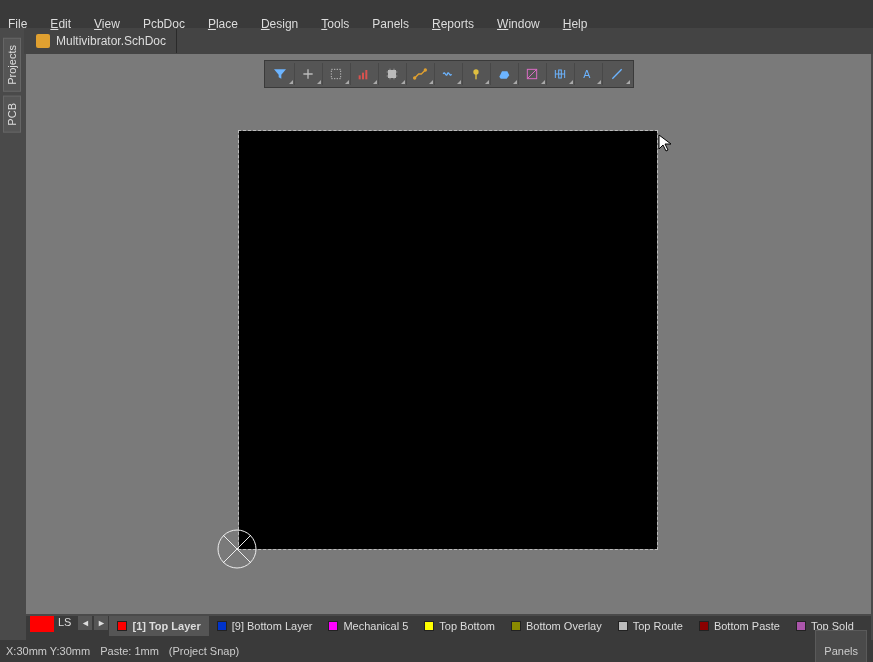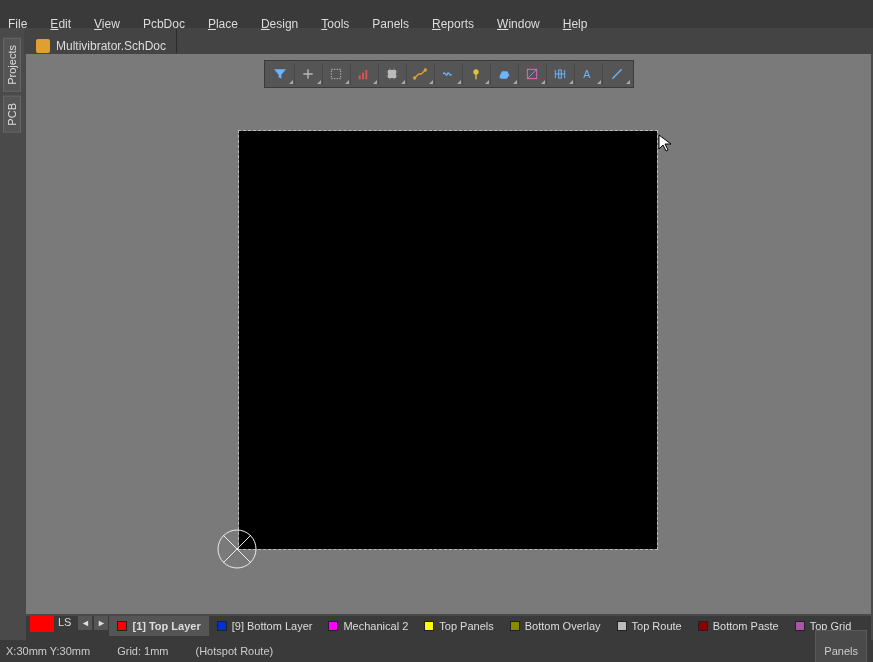--- a/index.html
+++ b/index.html
@@ -10,21 +10,21 @@
 .menu-left { display: flex; gap: 23px; margin-top: 20px; }
 .menu-item { color: #ddd; cursor: pointer; }
 .menu-item .ul { text-decoration: underline; }
 .menu-right { display: flex; align-items: center; gap: 14px; }
 .menu-right svg { fill: #ddd; }
 .user { display: flex; align-items: center; gap: 6px; color: #eee; }
 
 
 .tabbar { background: #444; height: 26px; display: flex; align-items: center; }
 .side-pin { width: 26px; }
-.doc-tab { display: flex; align-items: flex-end; gap: 6px; padding: 0 10px; height: 24px; color: #ddd; border-right: 1px solid #2a2a2a; cursor: pointer; }
+.doc-tab { display: flex; align-items: center; gap: 6px; padding: 0 10px; height: 24px; color: #ddd; border-right: 1px solid #2a2a2a; cursor: pointer; }
 .doc-tab.active { background: #3a3a3a; }
 .tab-icon { width: 14px; height: 14px; border-radius: 2px; display: inline-block; }
 .tab-icon.sch { background: #e0a030; }
 .tab-icon.pcb { background: #2e8b57; }
 
 
 .sidetabs { position: absolute; left: 0; top: 28px; bottom: 40px; width: 24px; background: #4a4a4a; display: flex; flex-direction: column; align-items: center; padding-top: 10px; gap: 4px; }
 .side-tab { writing-mode: vertical-rl; transform: rotate(180deg); background: #555; padding: 6px 2px; color: #ddd; border: 1px solid #666; font-size: 11px; cursor: pointer; }
 
 
@@ -51,21 +51,21 @@
 
 .layerbar { position: absolute; left: 26px; right: 2px; bottom: 22px; height: 24px; background: #3a3a3a; display: flex; align-items: flex-start; color: #ddd; font-size: 11px; overflow: hidden; }
 .ls-swatch { width: 24px; height: 16px; background: #ff0000; margin-left: 4px; margin-right: 4px; }
 .navbtn { width: 14px; height: 14px; background: #555; margin: 0 1px; display: flex; align-items: center; justify-content: center; cursor: pointer; font-size: 9px; }
 .layer-tab { display: flex; align-items: center; gap: 5px; padding: 0 8px; height: 20px; cursor: pointer; white-space: nowrap; }
 .layer-tab.active { background: #555; font-weight: bold; }
 .sw { width: 10px; height: 10px; display: inline-block; border: 1px solid #222; }
 
 
 .statusbar { position: absolute; left: 0; right: 0; bottom: 0; height: 22px; background: #3a3a3a; display: flex; align-items: center; justify-content: space-between; padding: 0 6px; color: #ccc; font-size: 11px; }
-.status-left { display: flex; gap: 27px; }
+.status-left { display: flex; gap: 10px; }
 .panels-btn { background: #4a4a4a; border: 1px solid #5a5a5a; padding: 14px 8px; cursor: pointer; }
 </style>
 </head>
 <body>
 
 <div class="menubar">
   <div class="menu-left">
     <span class="menu-item"><span class="ul">F</span><span></span>ile</span>
     <span class="menu-item"><span class="ul">E</span>dit</span>
     <span class="menu-item"><span class="ul">V</span>iew</span>
@@ -209,44 +209,44 @@
   <div class="layer-tab active">
       <span class="sw" style="background:#ff0000"></span>
       <span>[1] Top Layer</span>
     </div>
   <div class="layer-tab">
       <span class="sw" style="background:#0033cc"></span>
       <span>[9] Bottom Layer</span>
     </div>
   <div class="layer-tab">
       <span class="sw" style="background:#ff00ff"></span>
-      <span>Mechanical 2</span>
+      <span>Mechanical 5</span>
     </div>
   <div class="layer-tab">
       <span class="sw" style="background:#ffff00"></span>
-      <span>Top Panels</span>
+      <span>Top Bottom</span>
     </div>
   <div class="layer-tab">
       <span class="sw" style="background:#8a8a00"></span>
       <span>Bottom Overlay</span>
     </div>
   <div class="layer-tab">
       <span class="sw" style="background:#bbbbbb"></span>
       <span>Top Route</span>
     </div>
   <div class="layer-tab">
       <span class="sw" style="background:#8b0000"></span>
       <span>Bottom Paste</span>
     </div>
   <div class="layer-tab">
       <span class="sw" style="background:#aa55aa"></span>
-      <span>Top Grid</span>
+      <span>Top Sold</span>
     </div>
 </div>
 
 <div class="statusbar">
   <div class="status-left">
     <span>X:30mm Y:30mm</span>
-    <span>Grid: 1mm</span>
-    <span>(Hotspot Route)</span>
+    <span>Paste: 1mm</span>
+    <span>(Project Snap)</span>
   </div>
   <div class="panels-btn">Panels</div>
 </div>
 
 </body></html>

